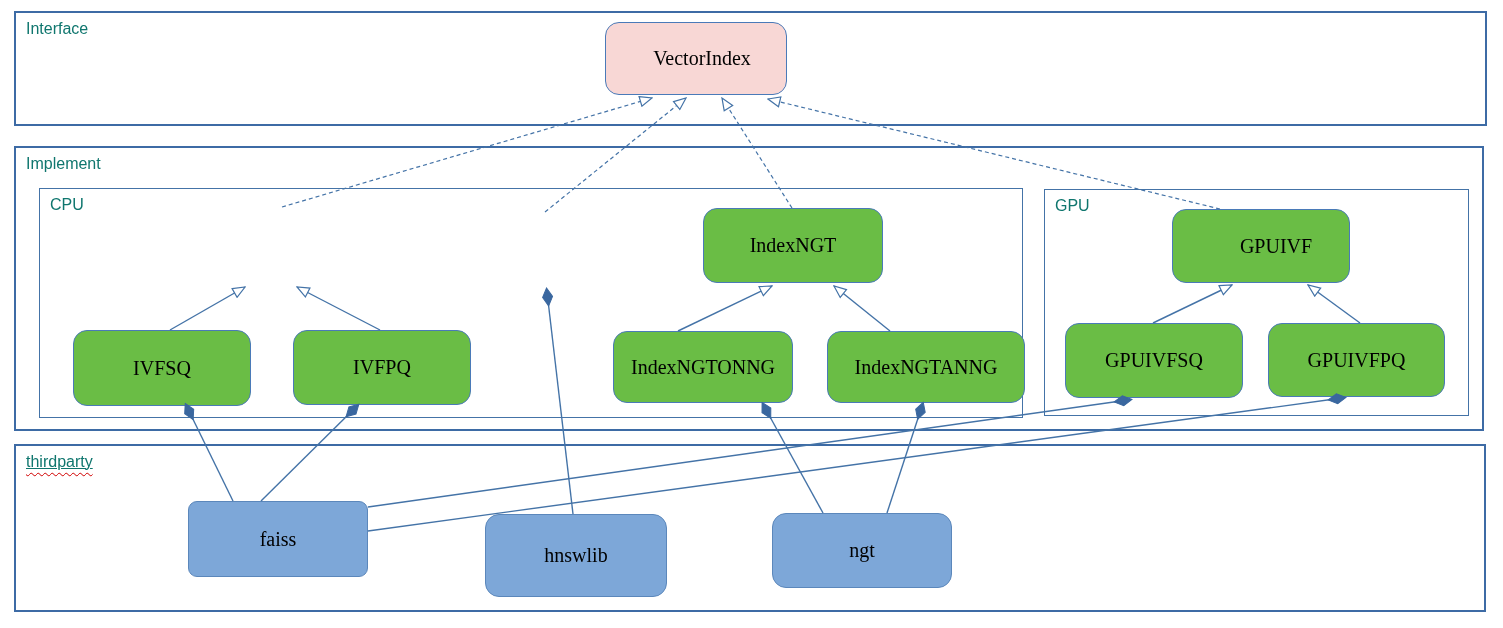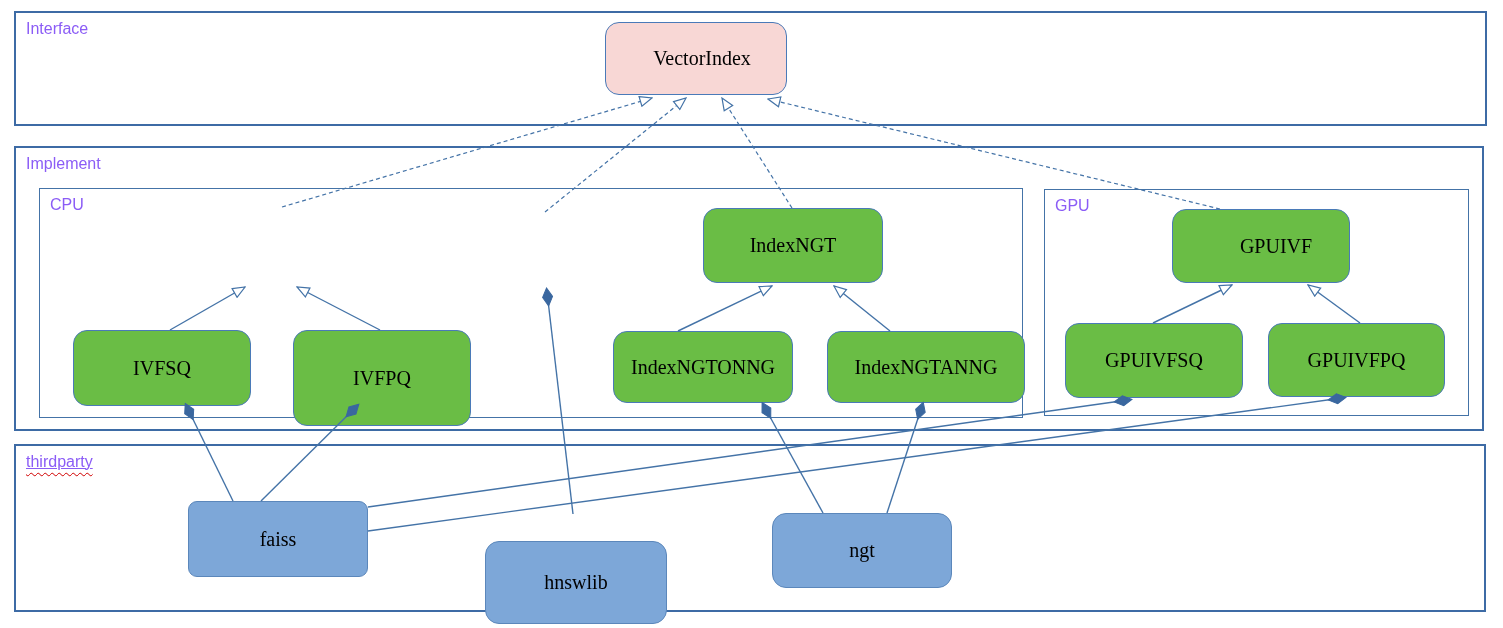--- a/index.html
+++ b/index.html
@@ -5,21 +5,21 @@
   html,body{margin:0;padding:0;background:#ffffff;}
   #canvas{
     position:relative;width:1503px;height:628px;background:#ffffff;overflow:hidden;
     font-family:"Liberation Sans",sans-serif;
   }
   .group{
     position:absolute;border:2px solid #3d6ba5;background:transparent;box-sizing:border-box;
   }
   .group.inner{border-width:1.5px;border-color:#4473a7;}
   .group-label{
-    position:absolute;top:7px;left:10px;font-size:16px;color:#8b5cf6;
+    position:absolute;top:7px;left:10px;font-size:16px;color:#0f766e;
     font-family:"Liberation Sans",sans-serif;white-space:nowrap;
   }
   .u-black{text-decoration:underline;text-decoration-thickness:1.2px;}
   .u-squiggle{
     text-decoration:underline wavy #d00000;
     text-decoration-thickness:1px;text-underline-offset:5px;
   }
   .node{
     position:absolute;box-sizing:border-box;border-radius:14px;
     display:flex;align-items:center;justify-content:center;
@@ -61,21 +61,21 @@
   <div class="node interface" style="left:605px;top:22px;width:182px;height:73px;">
     <span>VectorIndex</span>
   </div>
 
   <div class="node class" style="left:703px;top:208px;width:180px;height:75px;">
     <span>IndexNGT</span>
   </div>
   <div class="node class" style="left:73px;top:330px;width:178px;height:76px;">
     <span>IVFSQ</span>
   </div>
-  <div class="node class" style="left:293px;top:330px;width:178px;height:96px;">
+  <div class="node class" style="left:293px;top:330px;width:178px;height:75px;">
     <span>IVFPQ</span>
   </div>
   <div class="node class" style="left:613px;top:331px;width:180px;height:72px;">
     <span>IndexNGTONNG</span>
   </div>
   <div class="node class" style="left:827px;top:331px;width:198px;height:72px;">
     <span>IndexNGTANNG</span>
   </div>
 
   <div class="node class" style="left:1172px;top:209px;width:178px;height:74px;padding-left:30px;">
@@ -84,21 +84,21 @@
   <div class="node class" style="left:1065px;top:323px;width:178px;height:75px;">
     <span>GPUIVFSQ</span>
   </div>
   <div class="node class" style="left:1268px;top:323px;width:177px;height:74px;">
     <span>GPUIVFPQ</span>
   </div>
 
   <div class="node library" style="left:188px;top:501px;width:180px;height:76px;border-radius:9px;">
     <span>faiss</span>
   </div>
-  <div class="node library" style="left:485px;top:514px;width:182px;height:83px;margin-top:27px;">
+  <div class="node library" style="left:485px;top:514px;width:182px;height:83px;">
     <span>hnswlib</span>
   </div>
   <div class="node library" style="left:772px;top:513px;width:180px;height:75px;">
     <span>ngt</span>
   </div>
 
   <svg id="edges" viewBox="0 0 1503 628" xmlns="http://www.w3.org/2000/svg">
     <defs>
       <marker id="mTri" viewBox="0 0 14 12" refX="13" refY="6" markerWidth="14" markerHeight="12" orient="auto" markerUnits="userSpaceOnUse">
         <path d="M1,1 L13,6 L1,11 Z" fill="#ffffff" stroke="#4473a7" stroke-width="1.2"></path>

